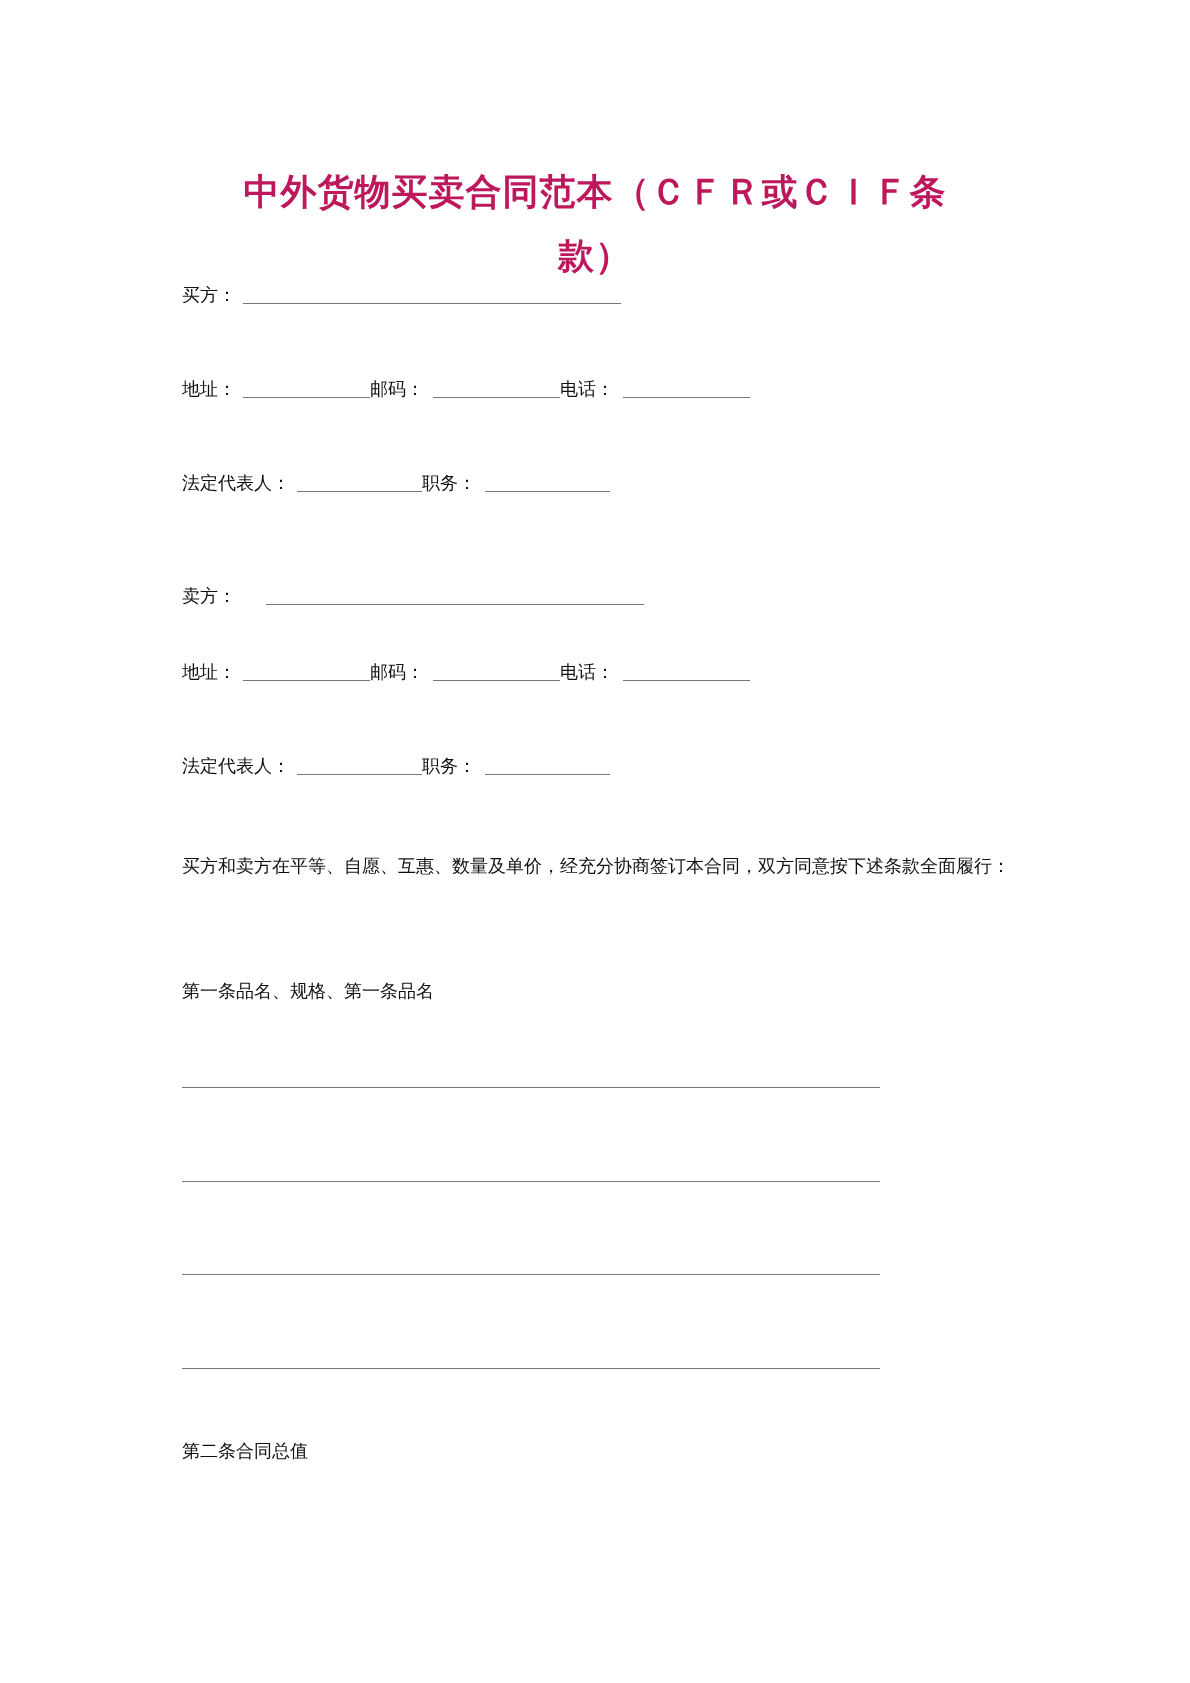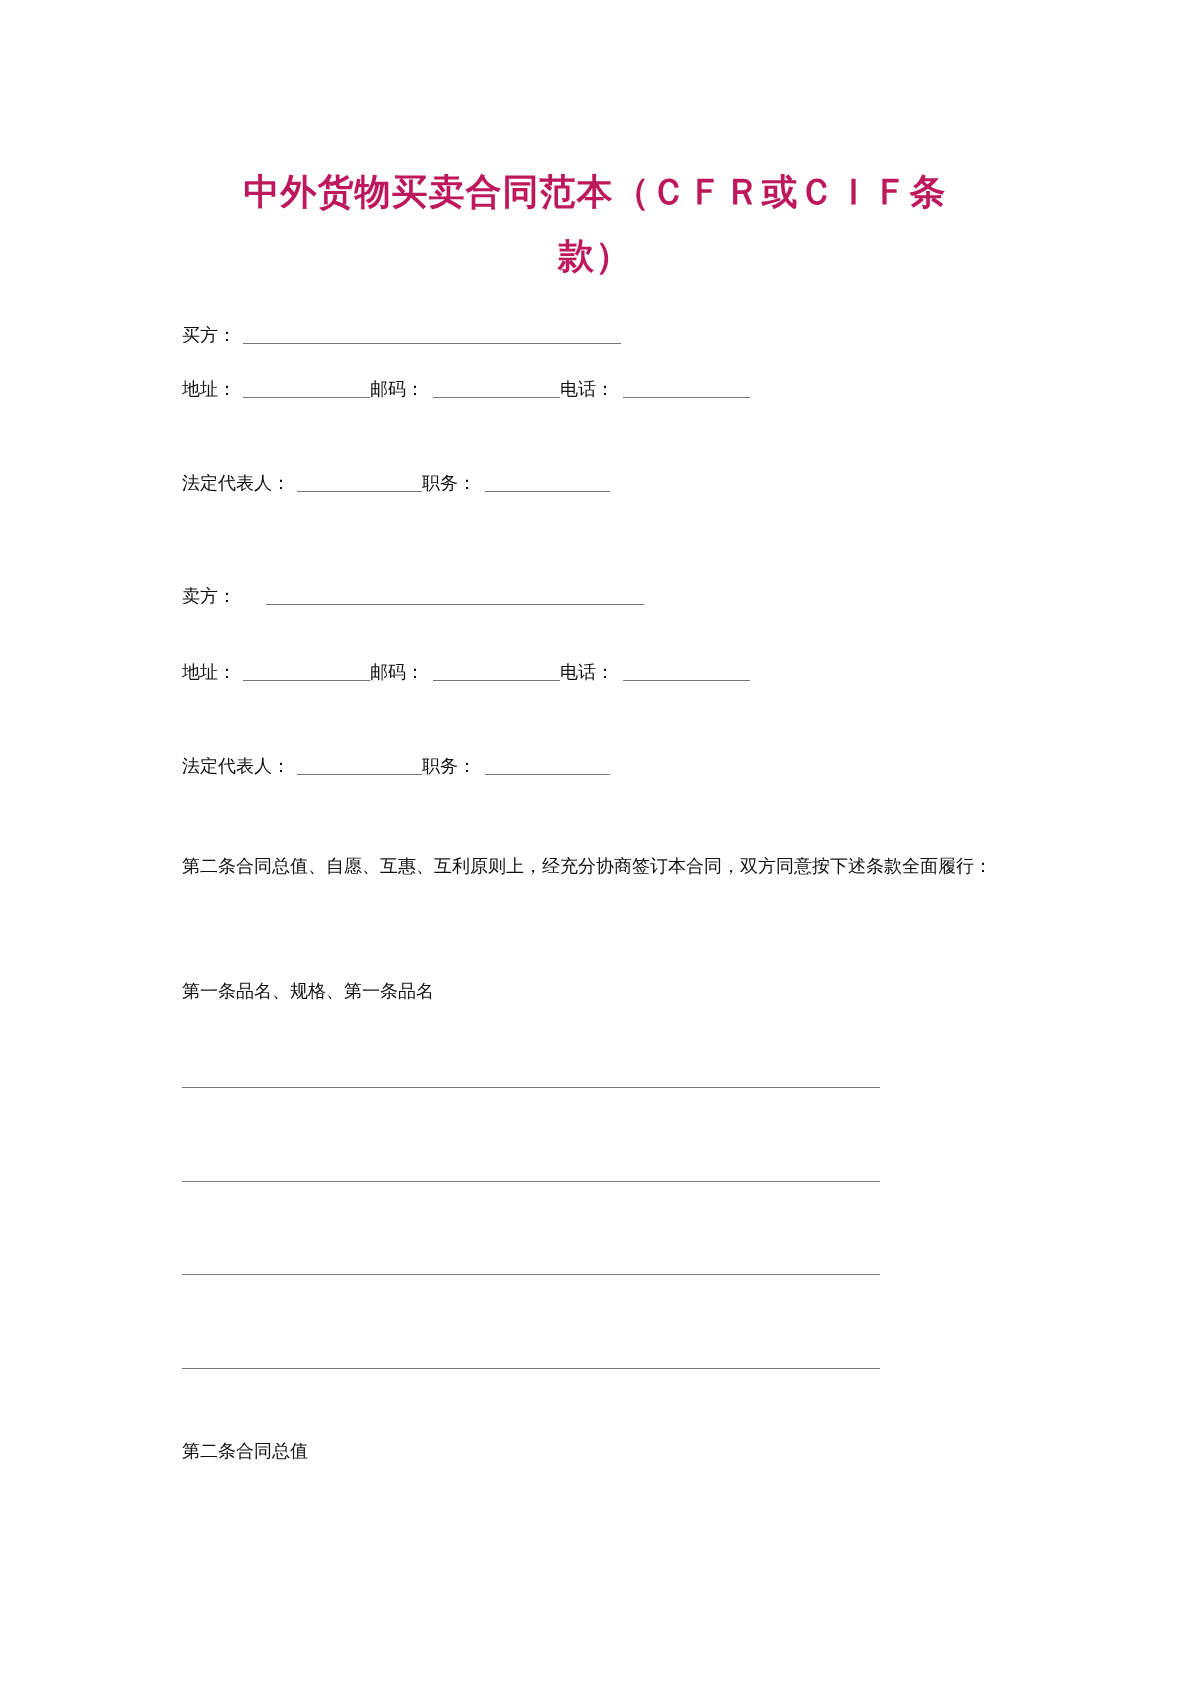--- a/index.html
+++ b/index.html
@@ -18,21 +18,21 @@
     .longline { position: absolute; left: 182px; width: 698px; border-top: 1px solid #777; height: 0; }
   </style>
 </head>
 <body>
 
 <div class="title">
   <span class="l">中外货物买卖合同范本（ＣＦＲ或ＣＩＦ条</span>
   <span class="l">款）</span>
 </div>
 
-<div class="row" style="top:283px;margin-top:40px;">
+<div class="row" style="top:283px;">
   <span class="label">买方：</span>
   <span class="blank" style="width:378px;margin-left:7px;"></span>
 </div>
 <div class="row" style="top:377px;">
   <span class="label">地址：</span>
   <span class="blank" style="width:127px;margin-left:7px;"></span>
   <span class="label">邮码：</span>
   <span class="blank" style="width:127px;margin-left:9px;"></span>
   <span class="label">电话：</span>
   <span class="blank" style="width:127px;margin-left:9px;"></span>
@@ -56,21 +56,21 @@
   <span class="label">电话：</span>
   <span class="blank" style="width:127px;margin-left:9px;"></span>
 </div>
 <div class="row" style="top:754px;">
   <span class="label">法定代表人：</span>
   <span class="blank" style="width:125px;margin-left:7px;"></span>
   <span class="label">职务：</span>
   <span class="blank" style="width:125px;margin-left:9px;"></span>
 </div>
 
-<div class="para" style="top:849px;">第二条合同总值、自愿、互惠、互利原则上，经充分协商签订本合同，双方同意按下述条款全面履行：</div>
+<div class="para" style="top:849px;">买方和卖方在平等、自愿、互惠、数量及单价，经充分协商签订本合同，双方同意按下述条款全面履行：</div>
 
 <div class="heading" style="top:979px;">第一条品名、规格、第一条品名</div>
 <div class="longline" style="top:1087px;"></div>
 <div class="longline" style="top:1181px;"></div>
 <div class="longline" style="top:1274px;"></div>
 <div class="longline" style="top:1368px;"></div>
 
 <div class="heading" style="top:1439px;">第二条合同总值</div>
 
 </body></html>

